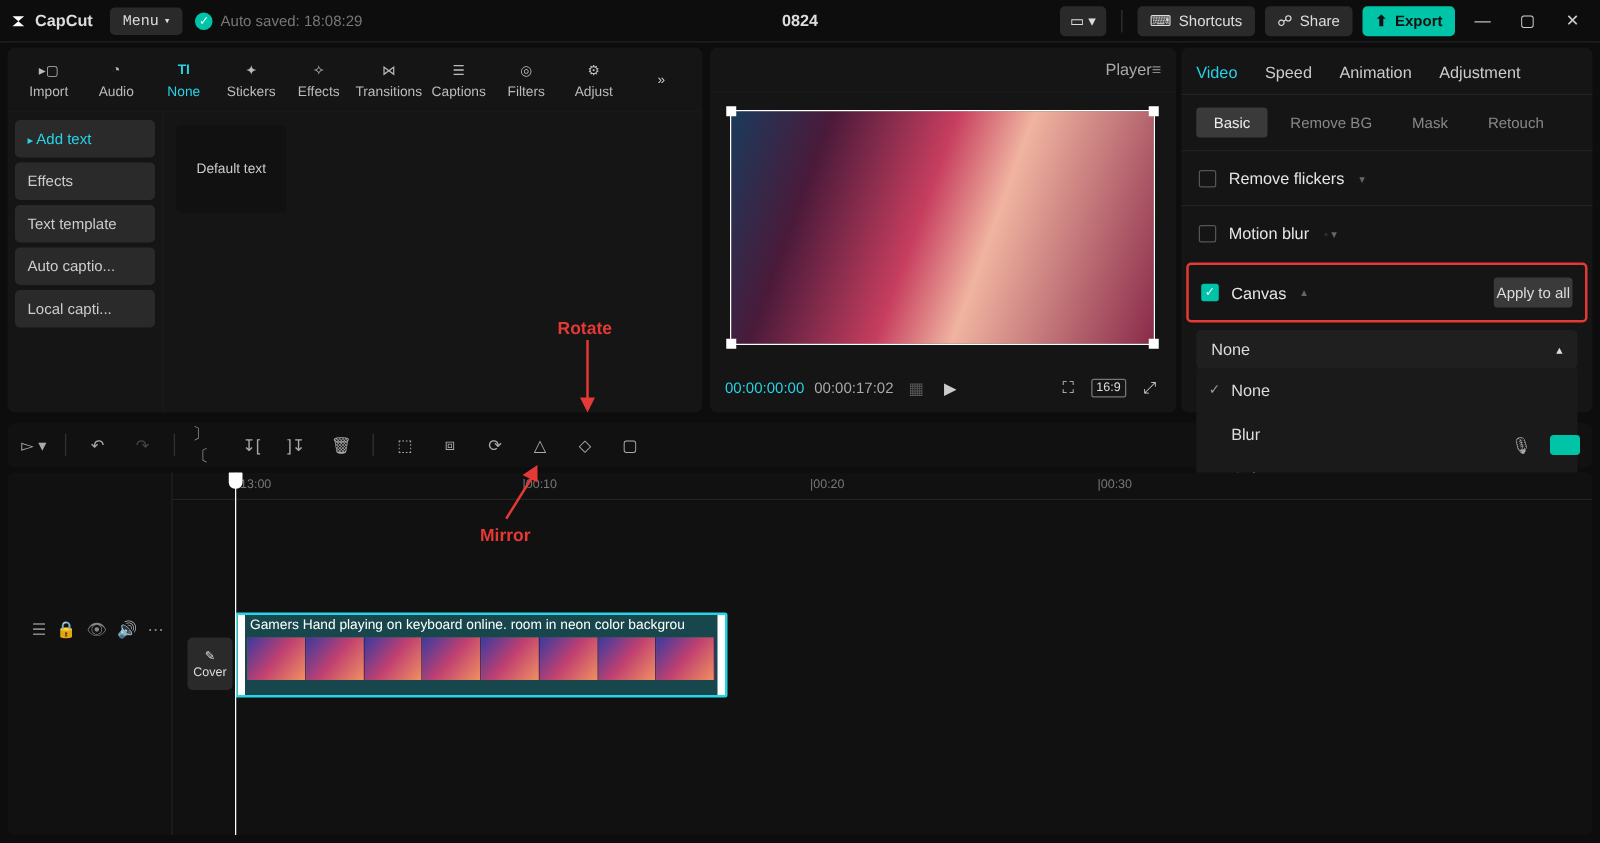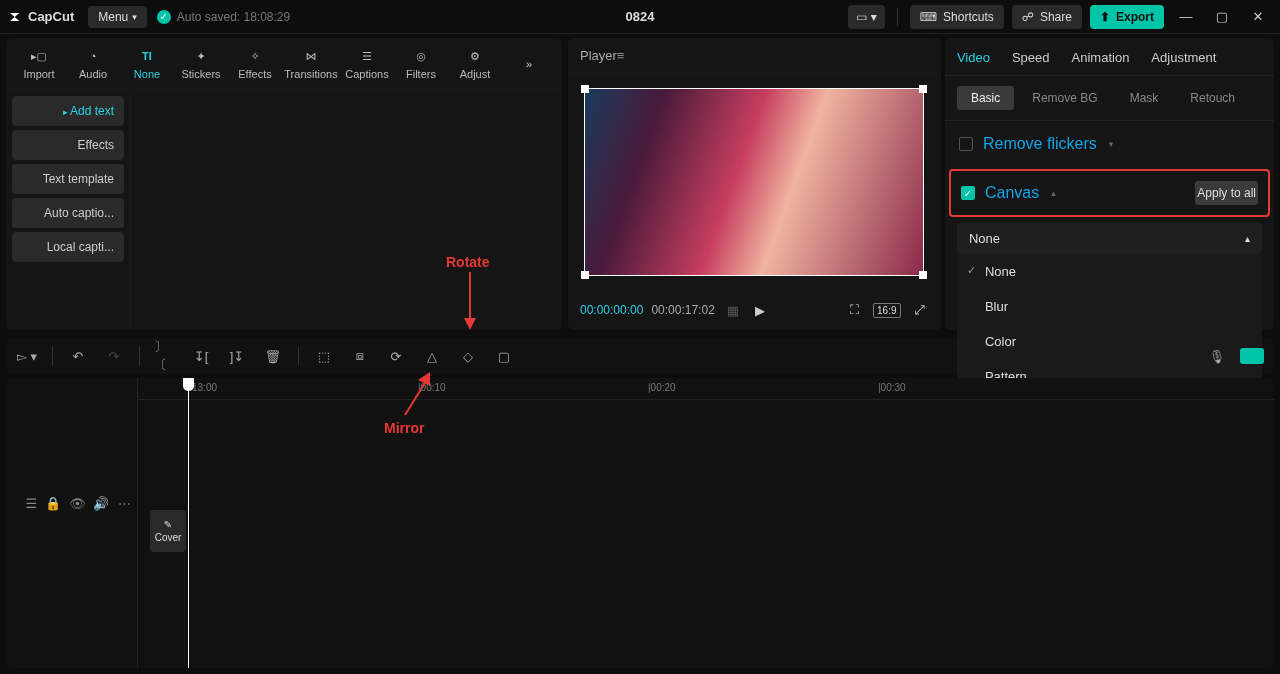--- a/index.html
+++ b/index.html
@@ -1,48 +1,48 @@
 <!DOCTYPE html>
 <html><head>
 <meta charset="utf-8">
 <style>
 * { margin: 0; padding: 0; box-sizing: border-box; }
 body { background: #0d0d0d; color: #ddd; font-family: -apple-system, BlinkMacSystemFont, Segoe UI, sans-serif; font-size: 13px; width: 1280px; height: 674px; overflow: hidden; position: relative; }
 .titlebar { height: 34px; display: flex; align-items: center; padding: 0 8px; background: #0d0d0d; border-bottom: 1px solid #222; }
 .logo { display: flex; align-items: center; gap: 4px; font-weight: 600; font-size: 13px; margin-right: 14px; }
 .logo svg { width: 16px; height: 16px; }
-.menu-btn { background: #2a2a2a; border-radius: 4px; padding: 4px 10px; cursor: pointer; display: flex; align-items: center; gap: 4px; font-size: 12px; }
+.menu-btn { background: #2a2a2a; border-radius: 4px; padding: 4px 10px; cursor: pointer; display: flex; align-items: center; gap: 4px; font-size: 12px; font-family: Liberation Mono, monospace; }
 .autosave { display: flex; align-items: center; gap: 6px; margin-left: 10px; color: #777; font-size: 12px; }
 .check-circle { width: 14px; height: 14px; background: #00c4a7; border-radius: 50%; display: flex; align-items: center; justify-content: center; font-size: 10px; color: #fff; }
 .title-center { position: absolute; left: 50%; transform: translateX(-50%); font-weight: 600; font-size: 13px; }
 .title-right { margin-left: auto; display: flex; align-items: center; gap: 8px; }
 .tb-btn { background: #2a2a2a; border-radius: 4px; padding: 5px 10px; cursor: pointer; display: flex; align-items: center; gap: 6px; font-size: 12px; font-weight: 500; }
 .tb-btn.export { background: #00c4a7; color: #111; font-weight: 600; }
 .win-btn { width: 28px; height: 24px; display: flex; align-items: center; justify-content: center; cursor: pointer; color: #ccc; }
 .tb-sep { width: 1px; height: 18px; background: #333; margin: 0 4px; }
 
 .main-row { display: flex; height: 300px; }
 .mod-tabs { display: flex; align-items: center; padding: 4px 6px; gap: 0; border-bottom: 1px solid #1a1a1a; }
 .mod-tab { display: flex; flex-direction: column; align-items: center; gap: 3px; padding: 5px 10px; cursor: pointer; color: #bbb; font-size: 11px; min-width: 54px; }
 .mod-tab.active { color: #27d3e6; }
 .mod-tab-icon { width: 18px; height: 18px; display: flex; align-items: center; justify-content: center; }
 .mod-more { width: 24px; color: #ccc; }
 
 .left-panel { width: 556px; background: #151515; border-radius: 6px; margin: 4px 0 4px 6px; display: flex; flex-direction: column; }
 .left-body { display: flex; flex: 1; }
-.left-sidebar { width: 124px; padding: 6px; display: flex; flex-direction: column; gap: 4px; text-align: right; }
+.left-sidebar { width: 124px; padding: 6px; display: flex; flex-direction: column; gap: 4px; }
 .ls-item { background: #2a2a2a; border-radius: 4px; padding: 8px 10px; cursor: pointer; font-size: 12px; color: #ccc; white-space: nowrap; overflow: hidden; text-overflow: ellipsis; }
 .ls-item.active { color: #27d3e6; }
 .ls-item.active::before { content: "▸ "; font-size: 9px; }
 .left-content { flex: 1; padding: 10px; border-left: 1px solid #1a1a1a; position: relative; }
 .lc-title { color: #aaa; font-size: 12px; margin-bottom: 8px; }
 .text-thumb { width: 88px; height: 70px; background: #111; border-radius: 4px; display: flex; align-items: center; justify-content: center; font-size: 11px; color: #ccc; cursor: pointer; }
 
 .player-panel { width: 374px; background: #151515; border-radius: 6px; margin: 4px 4px 4px 6px; display: flex; flex-direction: column; }
-.player-header { display: flex; align-items: center; justify-content: flex-start; padding: 10px 12px; border-bottom: 1px solid #1a1a1a; }
+.player-header { display: flex; align-items: center; justify-content: flex-end; padding: 10px 12px; border-bottom: 1px solid #1a1a1a; }
 .player-title { color: #aaa; font-size: 13px; }
 .player-menu { color: #888; }
 .player-video { flex: 1; display: flex; align-items: center; justify-content: center; padding: 4px; }
 .video-frame { width: 340px; height: 188px; position: relative; border: 1px solid #fff; background: linear-gradient(110deg, #1a3b5c 0%, #4a1a3a 20%, #c73e5f 45%, #f0b4a0 60%, #8a2a4a 100%); }
 .handle { position: absolute; width: 8px; height: 8px; background: #fff; }
 .handle.tl { top: -4px; left: -4px; } .handle.tr { top: -4px; right: -4px; } .handle.bl { bottom: -4px; left: -4px; } .handle.br { bottom: -4px; right: -4px; }
 .player-controls { display: flex; align-items: center; padding: 8px 12px; gap: 8px; }
 .time-current { color: #27d3e6; font-size: 12px; }
 .time-total { color: #aaa; font-size: 12px; }
 .pc-right { margin-left: auto; display: flex; gap: 10px; align-items: center; }
@@ -52,21 +52,21 @@
 .right-panel { width: 330px; background: #151515; border-radius: 6px; margin: 4px 6px 4px 0; display: flex; flex-direction: column; padding: 0; }
 .rp-tabs { display: flex; padding: 12px 12px 10px; gap: 22px; border-bottom: 1px solid #222; }
 .rp-tab { cursor: pointer; font-size: 13px; color: #ccc; font-weight: 500; }
 .rp-tab.active { color: #27d3e6; }
 .subtabs { display: flex; gap: 4px; padding: 10px 12px; }
 .subtab { padding: 5px 14px; cursor: pointer; color: #888; font-size: 12px; border-radius: 3px; }
 .subtab.active { background: #3a3a3a; color: #eee; }
 .prop-row { display: flex; align-items: center; padding: 14px 14px; gap: 10px; border-top: 1px solid #222; }
 .prop-check { width: 14px; height: 14px; border: 1px solid #555; border-radius: 2px; cursor: pointer; }
 .prop-check.checked { background: #00c4a7; border-color: #00c4a7; display: flex; align-items: center; justify-content: center; color: #fff; font-size: 10px; }
-.prop-label { color: #0ea5e9; font-size: 16px; font-weight: 500; }
+.prop-label { color: #e5e5e5; font-size: 13px; font-weight: 500; }
 .prop-arrows { color: #666; font-size: 9px; margin-left: 2px; }
 .canvas-row { border: 2px solid #e53935; border-radius: 4px; padding: 10px 10px; margin: 2px 4px; display: flex; align-items: center; gap: 10px; }
 .apply-all { margin-left: auto; background: #3a3a3a; padding: 5px 2px; border-radius: 3px; cursor: pointer; font-size: 12px; font-weight: 500; }
 .canvas-select { margin: 4px 12px 0; background: #1f1f1f; border-radius: 4px; padding: 8px 12px; display: flex; justify-content: space-between; align-items: center; cursor: pointer; font-size: 13px; }
 .canvas-dropdown { margin: 0 12px; background: #1a1a1a; border-radius: 0 0 4px 4px; }
 .dd-item { padding: 10px 28px; cursor: pointer; font-size: 13px; color: #ddd; position: relative; }
 .dd-item.selected::before { content: "✓"; position: absolute; left: 10px; color: #999; font-size: 11px; }
 
 .timeline-toolbar { height: 36px; display: flex; align-items: center; padding: 0 10px; gap: 14px; background: #111; border-radius: 6px; margin: 4px 6px; }
 .tt-btn { color: #aaa; cursor: pointer; display: flex; align-items: center; justify-content: center; width: 22px; height: 22px; }
@@ -178,20 +178,21 @@
     </div>
     <div class="left-body">
       <div class="left-sidebar">
         <div class="ls-item active">Add text</div>
         <div class="ls-item">Effects</div>
         <div class="ls-item">Text template</div>
         <div class="ls-item">Auto captio...</div>
         <div class="ls-item">Local capti...</div>
       </div>
       <div class="left-content">
+        <div class="text-thumb">Default text</div>
       </div>
     </div>
   </div>
 
   <div class="player-panel">
     <div class="player-header">
       <div class="player-title">Player</div>
       <div class="player-menu">≡</div>
     </div>
     <div class="player-video">
@@ -225,20 +226,25 @@
     <div class="subtabs">
       <div class="subtab active">Basic</div>
       <div class="subtab">Remove BG</div>
       <div class="subtab">Mask</div>
       <div class="subtab">Retouch</div>
     </div>
     <div class="prop-row">
       <span class="prop-check"></span>
       <span class="prop-label">Remove flickers</span>
         <span class="prop-arrows">▾</span>
+    </div>
+    <div class="prop-row">
+      <span class="prop-check"></span>
+      <span class="prop-label">Motion blur</span>
+      <span class="prop-arrows">◦ ▾</span>
     </div>
     <div class="canvas-row">
       <span class="prop-check checked">✓</span>
       <span class="prop-label">Canvas</span>
         <span class="prop-arrows">▴</span>
       <div class="apply-all">Apply to all</div>
     </div>
     <div class="canvas-select">
       <span>None</span>
       <span style="font-size:10px">▴</span>
@@ -292,20 +298,35 @@
       <span class="ruler-tick" style="left:510px">|00:20</span>
       <span class="ruler-tick" style="left:740px">|00:30</span>
     </div>
     <div class="playhead">
         <div class="playhead-grip"></div>
       </div>
     <div class="cover-btn">
       <span>✎</span>
       <span>Cover</span>
     </div>
+    <div class="clip">
+      <div class="clip-handle l"></div>
+      <div class="clip-handle r"></div>
+      <div class="clip-title">Gamers Hand playing on keyboard online. room  in neon color backgrou</div>
+      <div class="clip-thumbs">
+        <div class="clip-thumb"></div>
+          <div class="clip-thumb"></div>
+          <div class="clip-thumb"></div>
+          <div class="clip-thumb"></div>
+        <div class="clip-thumb"></div>
+          <div class="clip-thumb"></div>
+          <div class="clip-thumb"></div>
+          <div class="clip-thumb"></div>
+      </div>
+    </div>
   </div>
 </div>
 
 <div class="annotation" style="left:446px; top:254px">Rotate</div>
 <svg class="arrow-svg" style="left:460px; top:272px; width:20px; height:60px">
     <line x1="10" y1="0" x2="10" y2="48" stroke="#e53935" stroke-width="2"></line>
     <polygon points="10,58 4,46 16,46" fill="#e53935"></polygon>
   </svg>
 <div class="annotation" style="left:384px; top:420px">Mirror</div>
 <svg class="arrow-svg" style="left:400px; top:370px; width:40px; height:50px">

